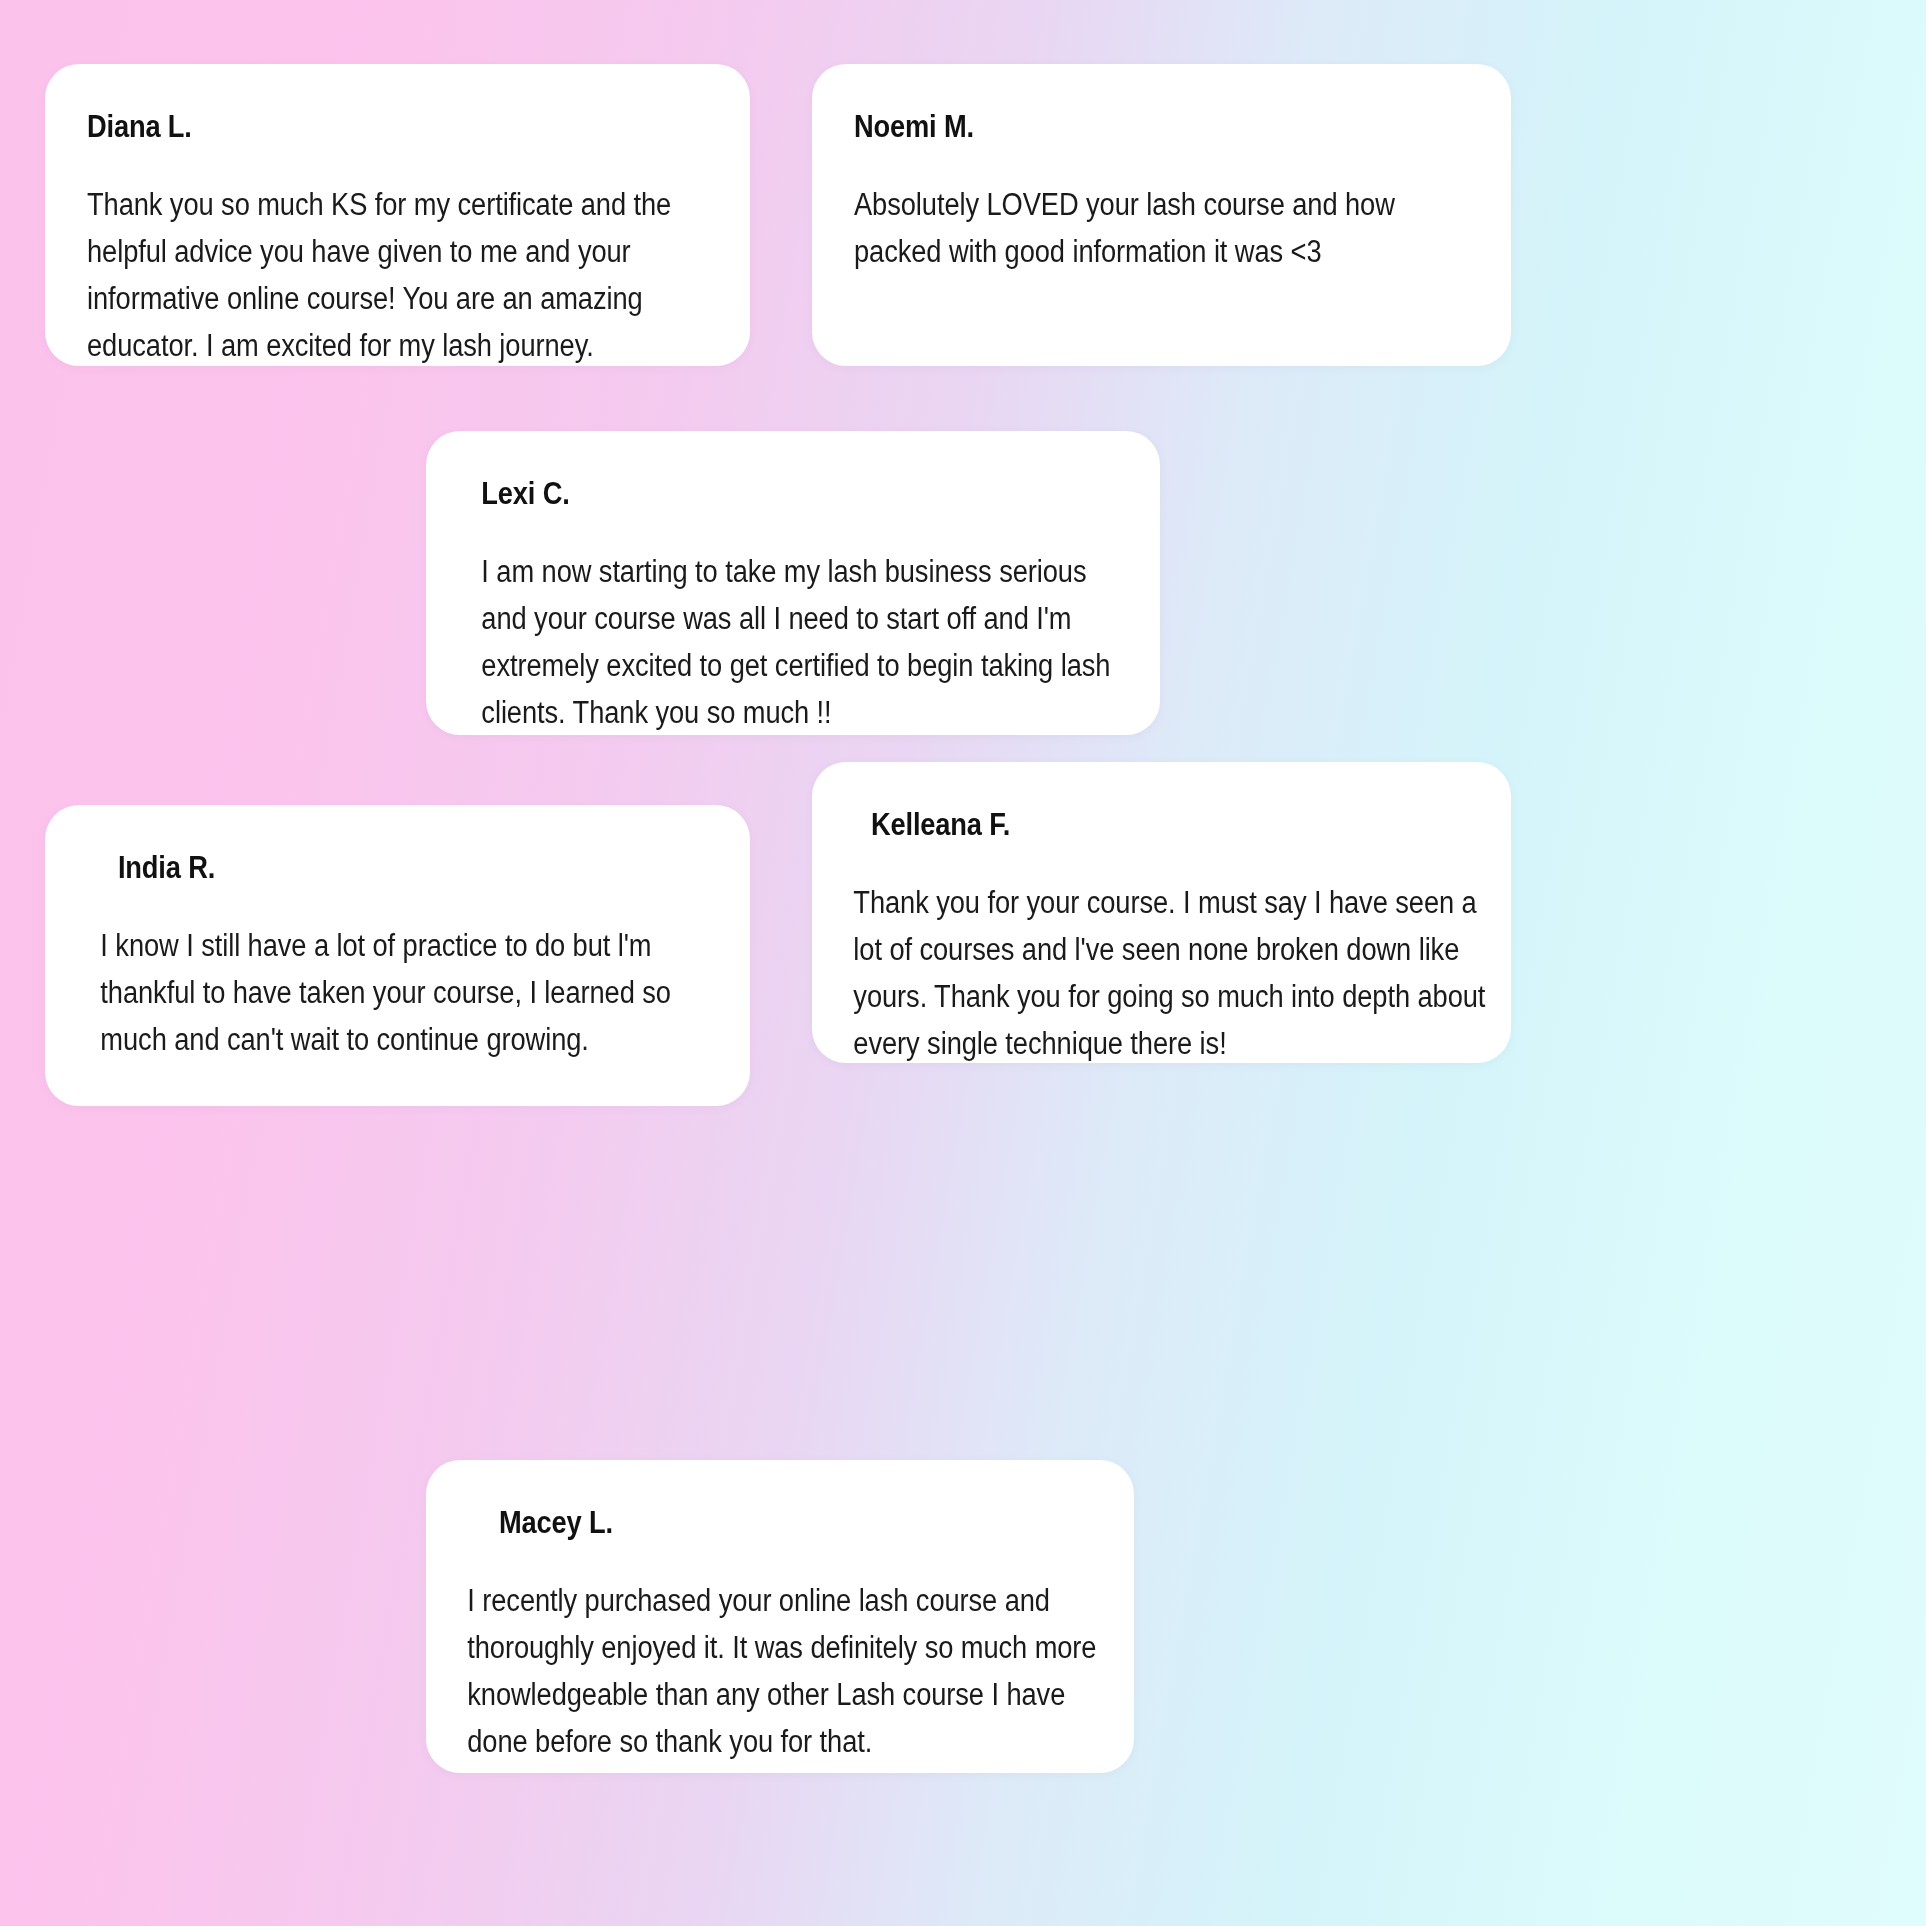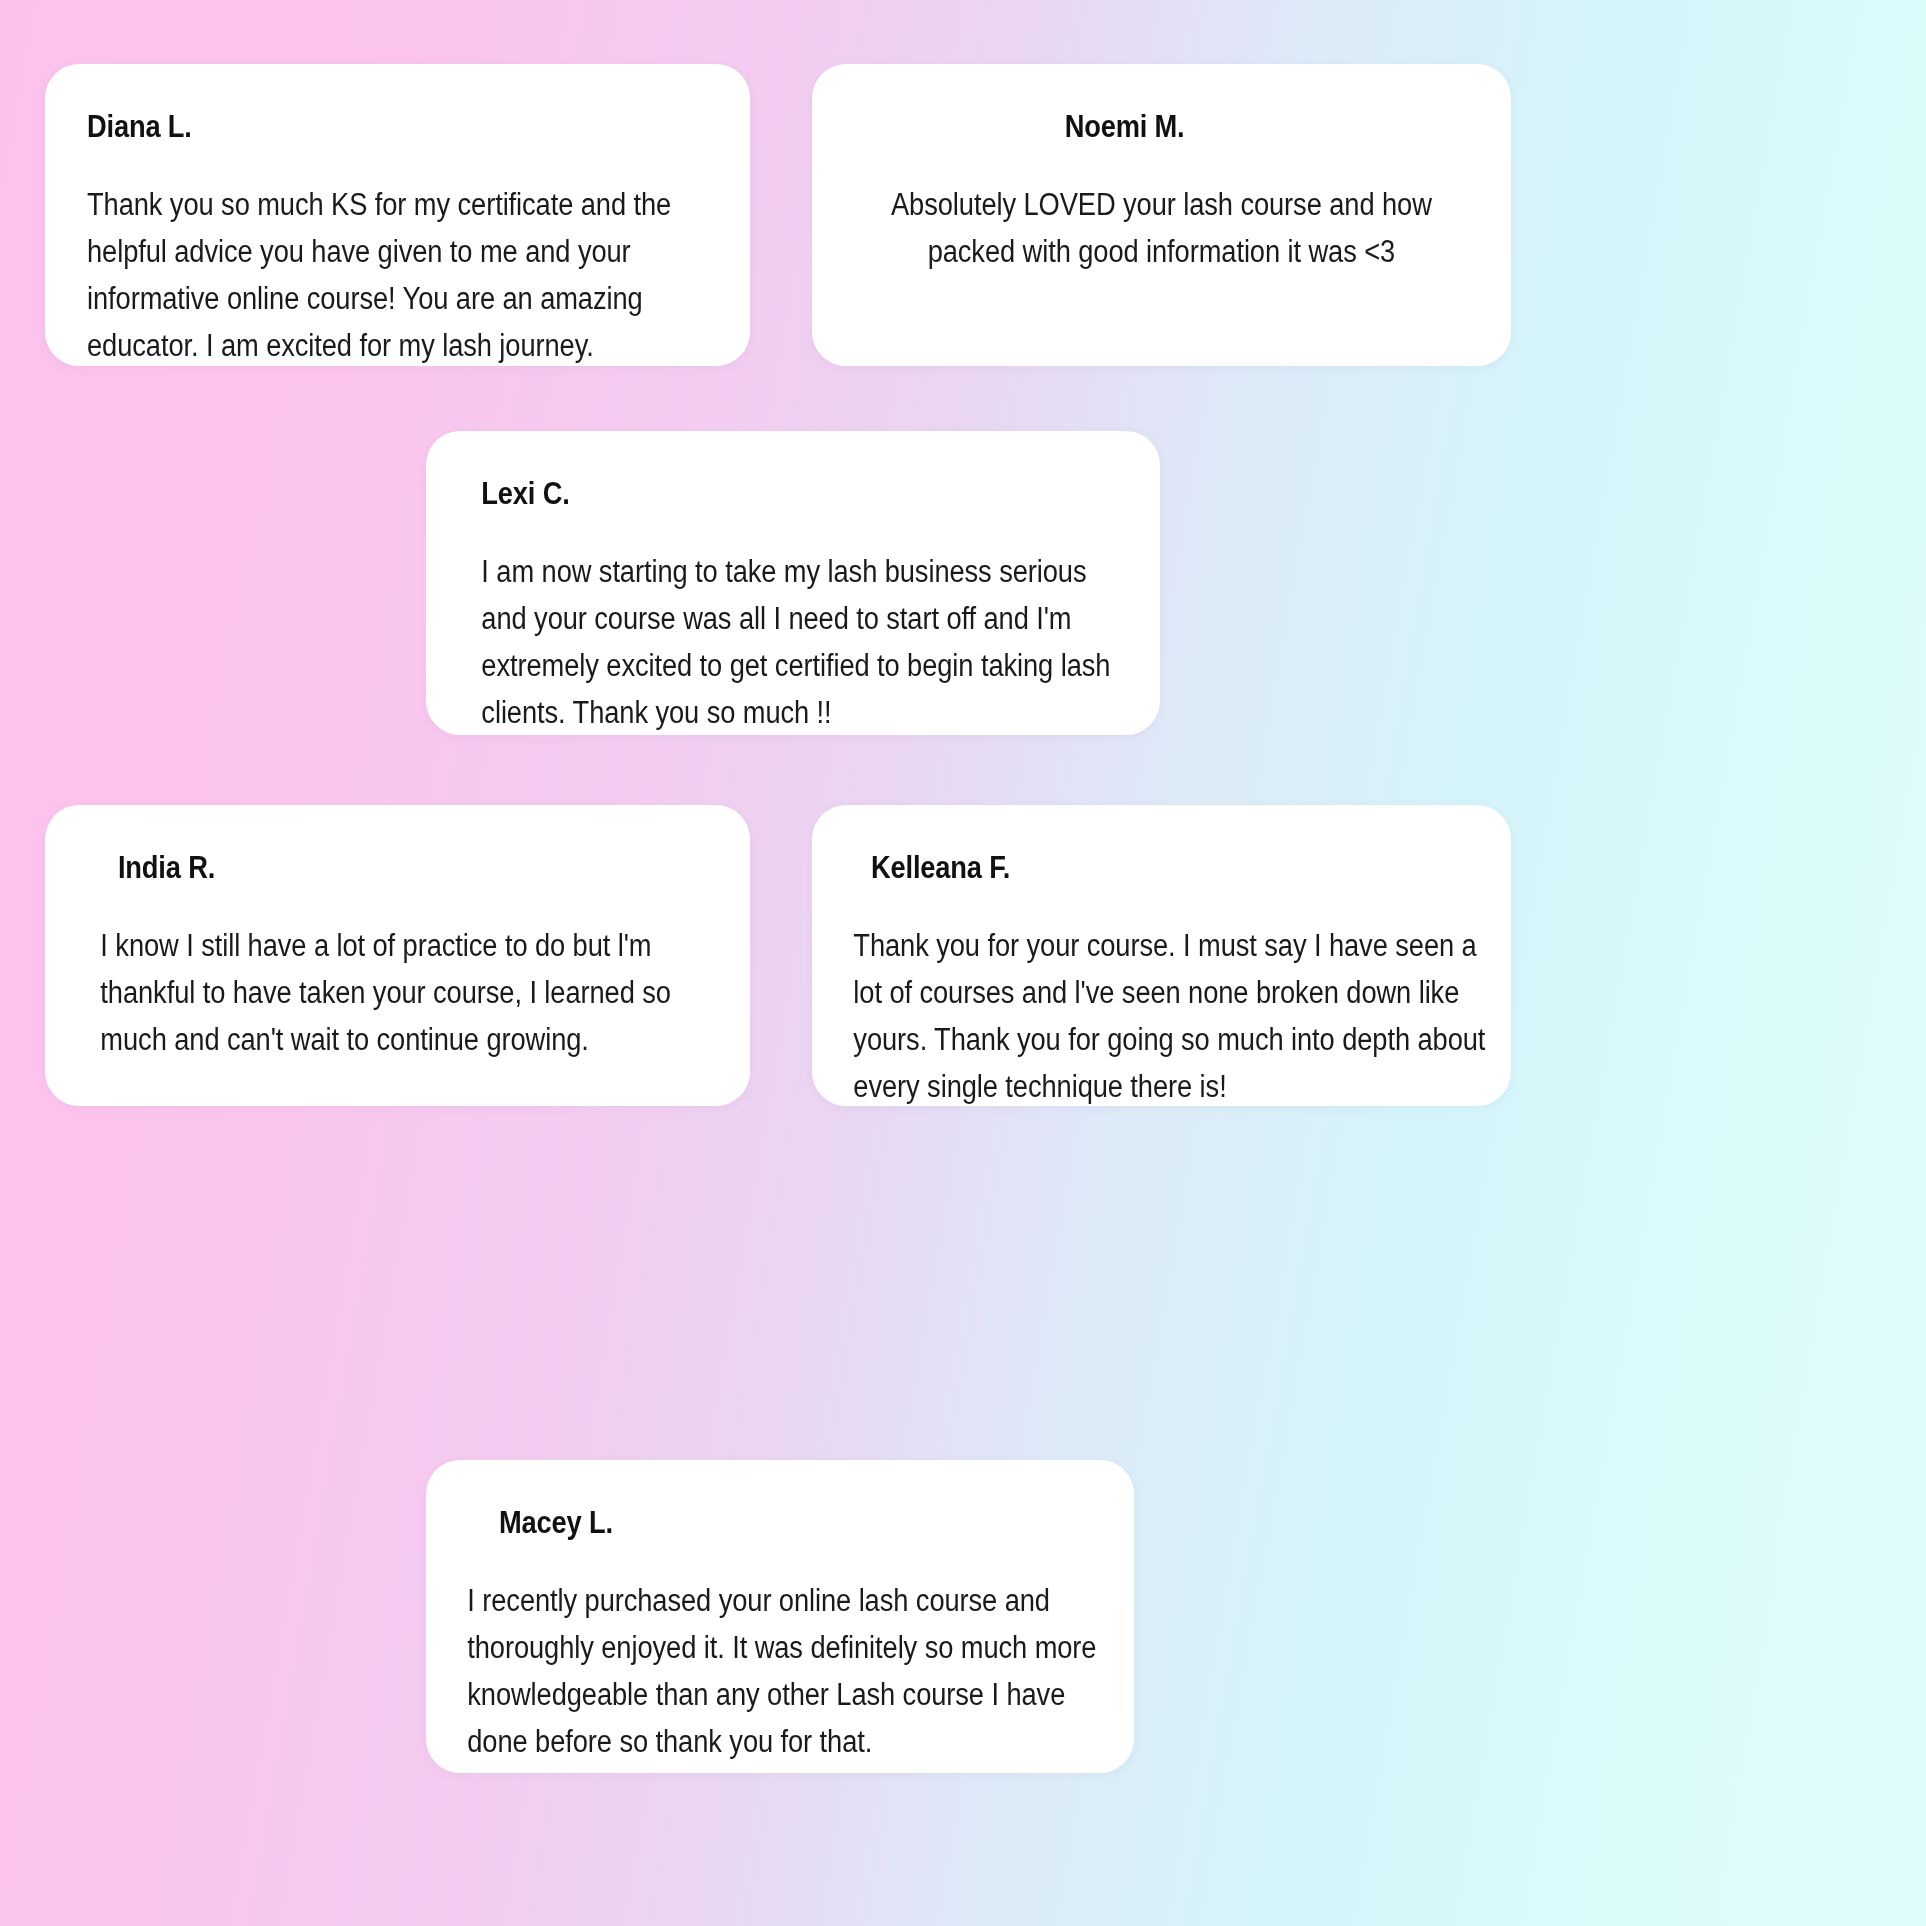--- a/index.html
+++ b/index.html
@@ -59,24 +59,24 @@
     color: #1a1a1a;
     letter-spacing: -0.1px;
     margin: 0;
     transform: scaleX(0.88);
     transform-origin: left top;
     width: 113.6%;
   }
 
   
   #card-diana   { left: 45px;  top: 64px;   width: 705px; height: 302px; padding: 44px 33px 0 42px; }
-  #card-noemi   { left: 812px; top: 64px;   width: 699px; height: 302px; padding: 44px 42px 0 42px; text-align: center; }
+  #card-noemi   { left: 812px; top: 64px;   width: 699px; height: 302px; padding: 44px 42px 0 42px; }
   #card-lexi    { left: 426px; top: 431px;  width: 734px; height: 304px; padding: 44px 42px 0 36px; }
   #card-india   { left: 45px;  top: 805px;  width: 705px; height: 301px; padding: 44px 42px 9px 36px; }
-  #card-kelleana{ left: 812px; top: 805px;  width: 699px; height: 301px; padding: 44px 42px 0 22px; }
+  #card-kelleana{ left: 812px; top: 762px;  width: 699px; height: 301px; padding: 44px 42px 0 22px; }
   #card-macey   { left: 426px; top: 1460px; width: 708px; height: 313px; padding: 44px 42px 0 36px; }
 
   
   .body-gap { height: 36px; }
   .indent-md { padding-left: 22px; }
   .indent-lg { padding-left: 42px; }
   .pad-left-std { padding-left: 6px; }
 </style>
 </head>
 <body>

